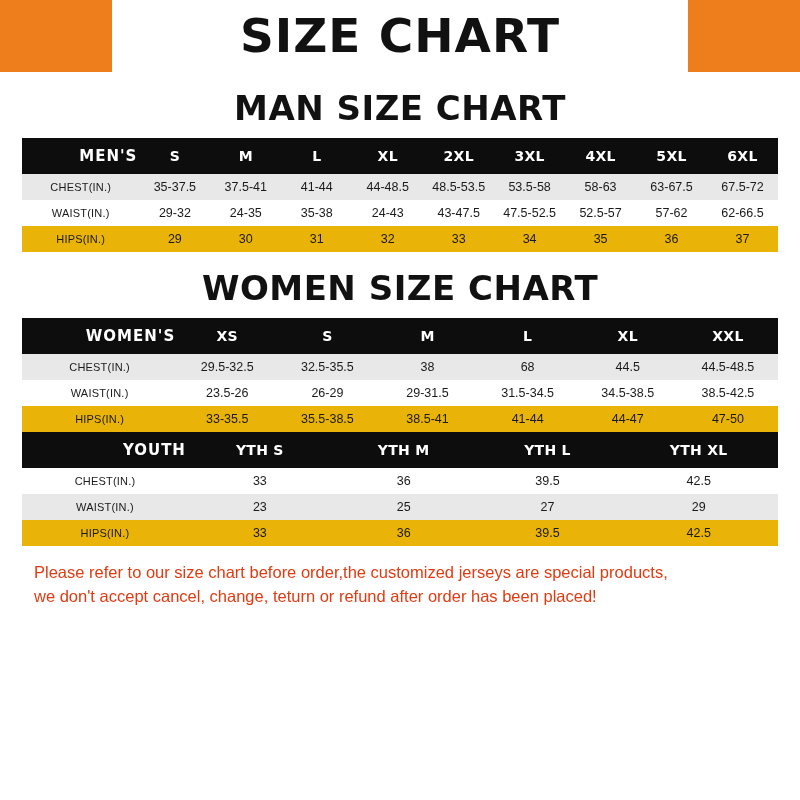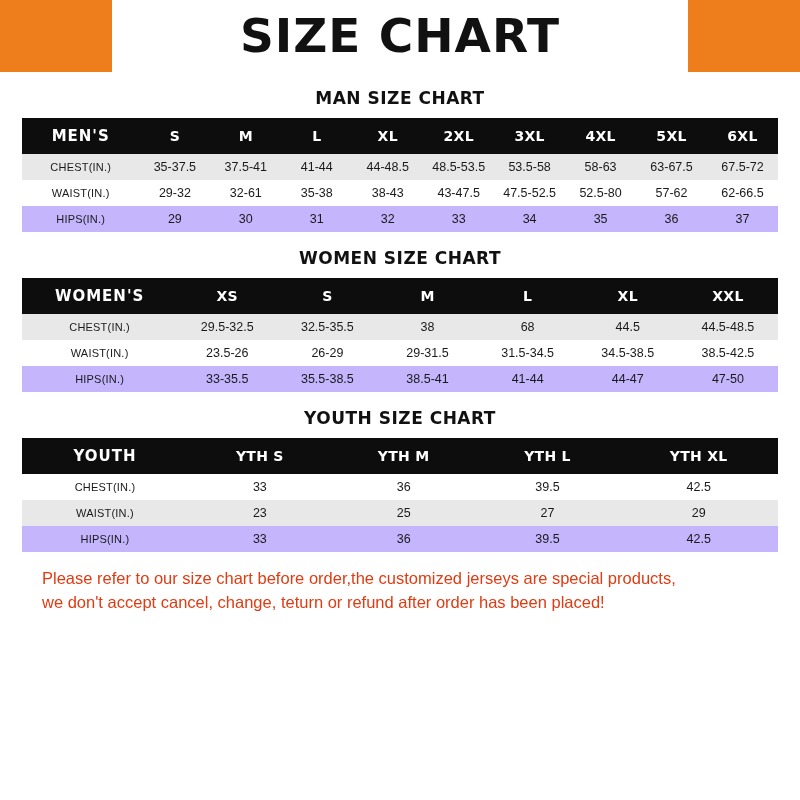--- a/index.html
+++ b/index.html
@@ -50,21 +50,21 @@
     line-height: 72px;
   }
   .content {
     padding: 0 22px;
     box-sizing: border-box;
   }
   .section-title {
     text-align: center;
     font-family: "DejaVu Sans", sans-serif;
     font-weight: bold;
-    font-size: 17px;
+    font-size: 34px;
     color: #111111;
     margin: 16px 0 10px 0;
     letter-spacing: 0.5px;
   }
   table.size-table {
     width: 100%;
     border-collapse: collapse;
     table-layout: fixed;
     font-size: 12.5px;
     color: #1a1a1a;
@@ -73,41 +73,41 @@
     background: #0d0d0d;
     color: #ffffff;
     font-family: "DejaVu Sans", sans-serif;
     font-weight: bold;
     font-size: 14px;
     padding: 9px 2px;
     text-align: center;
     letter-spacing: 0.3px;
   }
   table.size-table thead th.first-col {
-    text-align: center;
+    text-align: right;
     font-size: 15px;
     letter-spacing: 1px;
   }
   table.size-table tbody td {
     padding: 6px 2px;
     text-align: center;
     font-size: 12.5px;
     white-space: nowrap;
   }
   table.size-table tbody td.first-col {
     text-align: center;
     font-size: 11px;
     letter-spacing: 0.2px;
   }
   table.size-table tbody tr.row-light td { background: #e8e8e8; }
   table.size-table tbody tr.row-white td { background: #ffffff; }
-  table.size-table tbody tr.row-grey td { background: #c4b5fd; }
+  table.size-table tbody tr.row-grey td { background: #eab308; }
 
   .note {
-    margin: 14px 20px 0 20px;
+    margin: 14px 20px 0 12px;
     color: #e03b12;
     font-family: "Liberation Sans", sans-serif;
     font-size: 16.5px;
     line-height: 24px;
     text-align: left;
   }
   .note-line { display: block; }
 </style>
 </head>
 <body>
@@ -147,26 +147,26 @@
           <td>44-48.5</td>
           <td>48.5-53.5</td>
           <td>53.5-58</td>
           <td>58-63</td>
           <td>63-67.5</td>
           <td>67.5-72</td>
         </tr>
         <tr class="row-white">
           <td class="first-col">WAIST(IN.)</td>
           <td>29-32</td>
-          <td>32-61</td>
+          <td>24-35</td>
           <td>35-38</td>
-          <td>38-43</td>
+          <td>24-43</td>
           <td>43-47.5</td>
           <td>47.5-52.5</td>
-          <td>52.5-80</td>
+          <td>52.5-57</td>
           <td>57-62</td>
           <td>62-66.5</td>
         </tr>
         <tr class="row-grey">
           <td class="first-col">HIPS(IN.)</td>
           <td>29</td>
           <td>30</td>
           <td>31</td>
           <td>32</td>
           <td>33</td>
@@ -215,21 +215,20 @@
           <td>33-35.5</td>
           <td>35.5-38.5</td>
           <td>38.5-41</td>
           <td>41-44</td>
           <td>44-47</td>
           <td>47-50</td>
         </tr>
       </tbody>
     </table>
 
-    <div class="section-title">YOUTH SIZE CHART</div>
     <table class="size-table">
       <thead>
         <tr>
           <th class="first-col" style="width:22%">YOUTH</th>
           <th style="width:19%">YTH S</th>
           <th style="width:19%">YTH M</th>
           <th style="width:19%">YTH L</th>
           <th style="width:21%">YTH XL</th>
         </tr>
       </thead>

